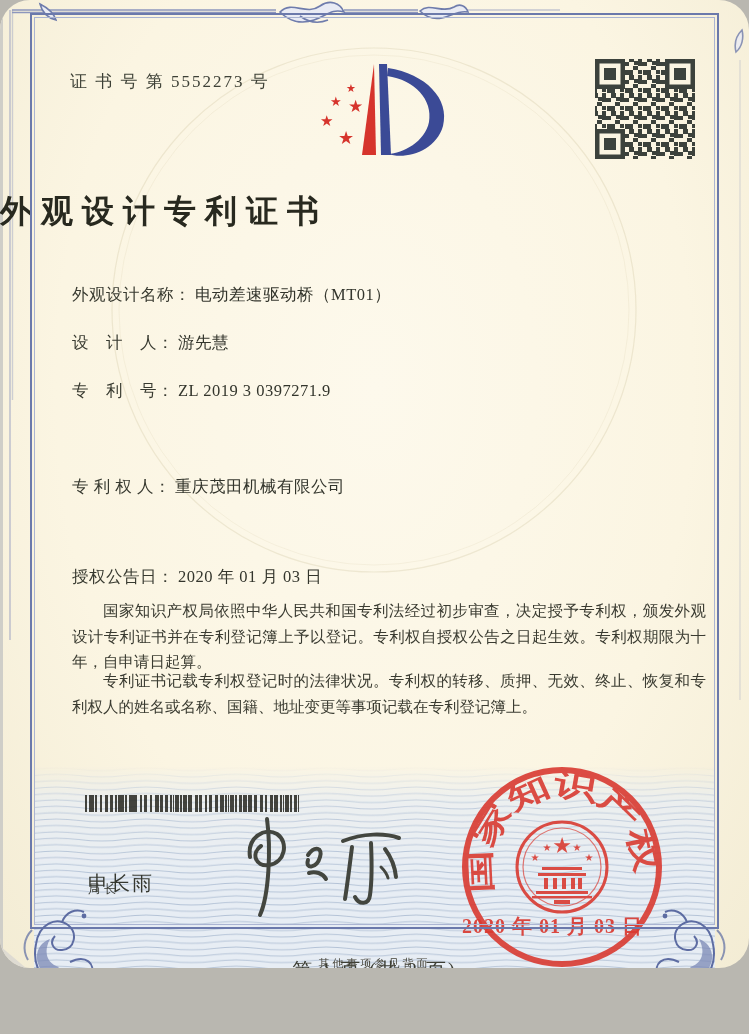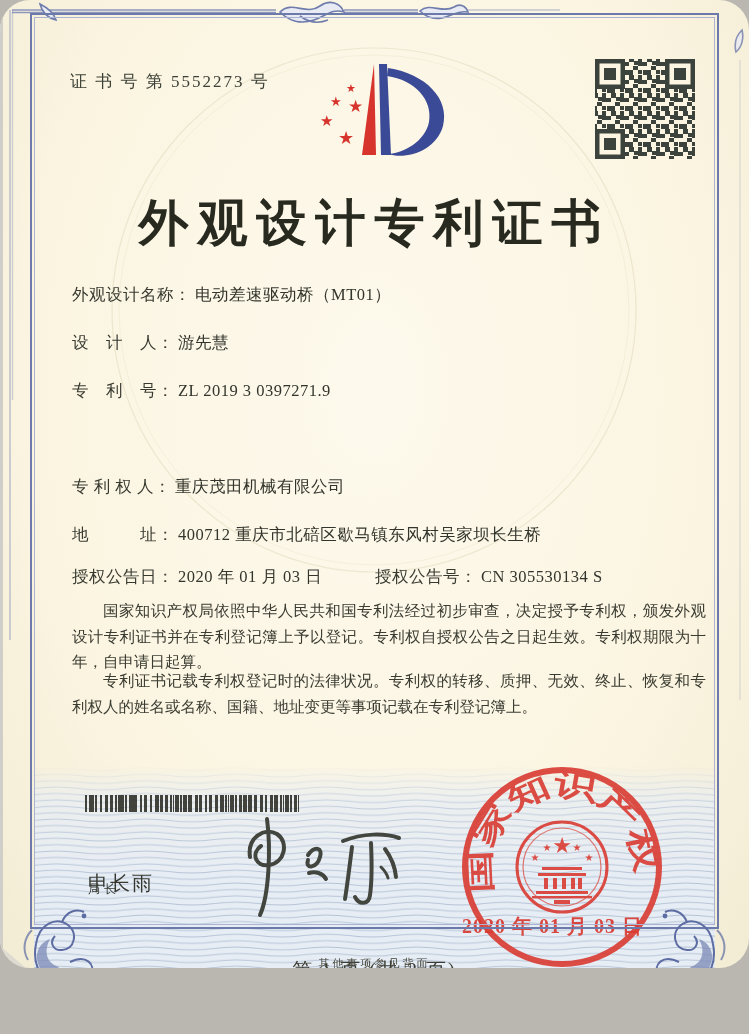--- a/index.html
+++ b/index.html
@@ -15,21 +15,21 @@
   
   .edge-left{left:0;top:0;width:3px;height:100%;background:#cfcec8;}
   .corner-cut{left:0;bottom:0;width:0;height:0;border-left:26px solid #d8d6d1;border-top:22px solid transparent;opacity:.8;}
   
   .frame{left:30px;top:13px;right:30px;bottom:39px;border:2.5px solid #6b79ab;z-index:6;pointer-events:none;}
   .frame::after{content:'';position:absolute;inset:2px;border:1px solid #aab4d2;}
   
   .band{left:34px;top:766px;width:681px;height:227px;z-index:1;}
   
   .cert-no{left:70px;top:70px;font-size:17px;letter-spacing:2px;color:#3d4036;z-index:4;}
-  .title{left:0;top:190px;width:100%;text-align:center;font-size:50px;font-weight:bold;letter-spacing:9px;color:#28291f;z-index:4;}
+  .title{left:0;top:190px;width:100%;font-size:32px;font-weight:bold;letter-spacing:9px;color:#28291f;z-index:4;}
   .row{left:72px;font-size:16.5px;letter-spacing:.5px;z-index:4;white-space:nowrap;}
   .row .lab{color:#383a30;margin-top:24px;}
   .row .val{color:#33352c;margin-left:4px;}
   .para{left:72px;width:634px;font-size:15.5px;line-height:25.5px;text-align:justify;text-indent:2em;z-index:4;color:#3a3b31;}
   .sig-title{left:88px;top:881px;font-size:12px;letter-spacing:4px;z-index:4;color:#363830;}
   .sig-name{left:88px;top:870px;font-size:20px;letter-spacing:2px;z-index:4;color:#363830;}
   .page-num{left:0;top:957px;width:100%;text-align:center;font-size:20px;letter-spacing:2px;z-index:4;color:#3c3e34;}
   .back-note{left:0;top:956px;width:100%;text-align:center;font-size:11px;letter-spacing:3px;color:#454338;z-index:4;}
   .seal-date{left:462px;top:913px;font-size:20px;letter-spacing:1px;color:#d93a31;font-weight:bold;z-index:5;opacity:.92;}
   
@@ -174,28 +174,22 @@
   </div>
   <div class="abs row" style="top:332px">
     <span class="lab">设　计　人：</span><span class="val">游先慧</span>
   </div>
   <div class="abs row" style="top:380px">
     <span class="lab">专　利　号：</span><span class="val">ZL 2019 3 0397271.9</span>
   </div>
   <div class="abs row" style="top:476px">
     <span class="lab">专 利 权 人：</span><span class="val">重庆茂田机械有限公司</span>
   </div>
-  <div class="abs row" style="top:524px">
-    <span class="lab">地　　　址：</span><span class="val">400712 重庆市北碚区歇马镇东风村吴家坝长生桥</span>
-  </div>
   <div class="abs row" style="top:566px">
     <span class="lab">授权公告日：</span><span class="val">2020 年 01 月 03 日</span>
-  </div>
-  <div class="abs row" style="top:566px;left:375px">
-    <span class="lab">授权公告号：</span><span class="val">CN 305530134 S</span>
   </div>
 
   <div class="abs para" style="top:598px">国家知识产权局依照中华人民共和国专利法经过初步审查，决定授予专利权，颁发外观设计专利证书并在专利登记簿上予以登记。专利权自授权公告之日起生效。专利权期限为十年，自申请日起算。</div>
   <div class="abs para" style="top:668px">专利证书记载专利权登记时的法律状况。专利权的转移、质押、无效、终止、恢复和专利权人的姓名或名称、国籍、地址变更等事项记载在专利登记簿上。</div>
 
   <div class="abs barcode"></div>
 
   <div class="abs sig-title">局长</div>
   <div class="abs sig-name">申长雨</div>
 

